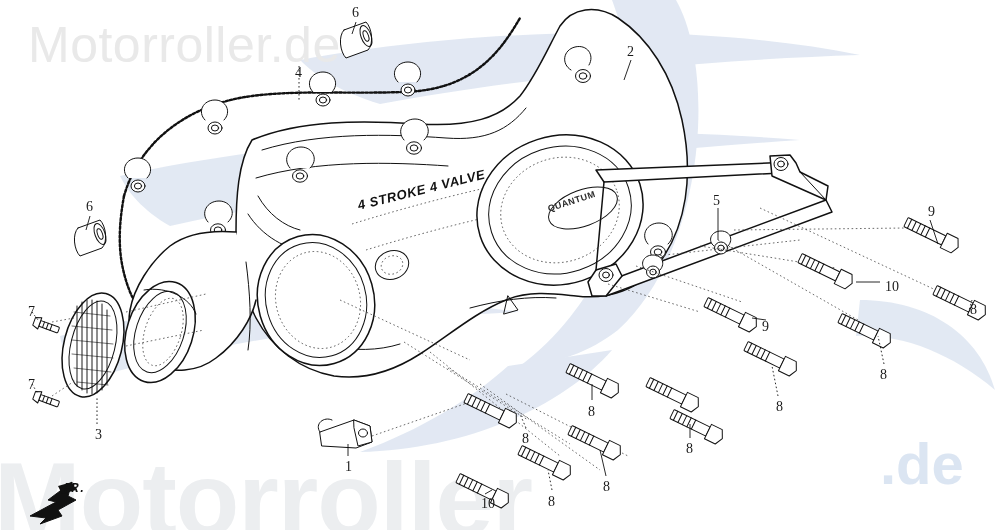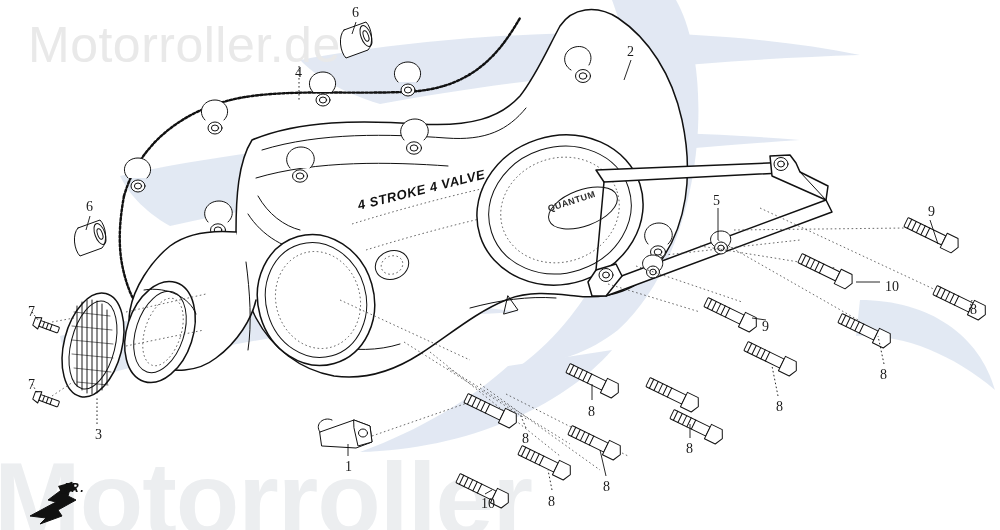--- a/index.html
+++ b/index.html
@@ -73,20 +73,21 @@
       <path d="M120 176 C 300 136, 560 120, 800 140 C 560 156, 330 190, 170 226 C 142 210, 128 192, 120 176 Z"></path>
       <path d="M676 0 C 716 70, 706 250, 618 330 C 590 352, 556 364, 520 366 C 582 320, 628 240, 636 150 C 640 96, 628 44, 612 0 Z"></path>
       <path d="M612 350 C 560 410, 460 450, 360 452 C 420 430, 470 400, 508 366 Z"></path>
       <path d="M860 300 C 930 300, 980 336, 995 390 C 950 352, 900 334, 856 336 Z"></path>
       <path d="M60 336 C 190 300, 380 292, 520 312 C 360 318, 200 346, 86 380 C 70 364, 62 350, 60 336 Z"></path>
     </g>
   </svg>
 
   <div class="wm-top">Motorroller.de</div>
   <div class="wm-bottom">Motorroller</div>
+  <div class="wm-de">.de</div>
 
   <svg class="layer" viewBox="0 0 1000 530">
     <defs>
       <style>
         .ln{fill:none;stroke:#111;stroke-width:1.5;stroke-linecap:round;stroke-linejoin:round}
         .ln-t{fill:none;stroke:#111;stroke-width:1;stroke-linecap:round;stroke-linejoin:round}
         .ln-h{fill:none;stroke:#333;stroke-width:0.8;stroke-dasharray:5 3}
         .ln-d{fill:none;stroke:#444;stroke-width:0.8;stroke-dasharray:1.6 2.6}
         .ln-l{fill:none;stroke:#111;stroke-width:0.9}
         .ln-dot{fill:none;stroke:#111;stroke-width:0.9;stroke-dasharray:1.6 2.4}

